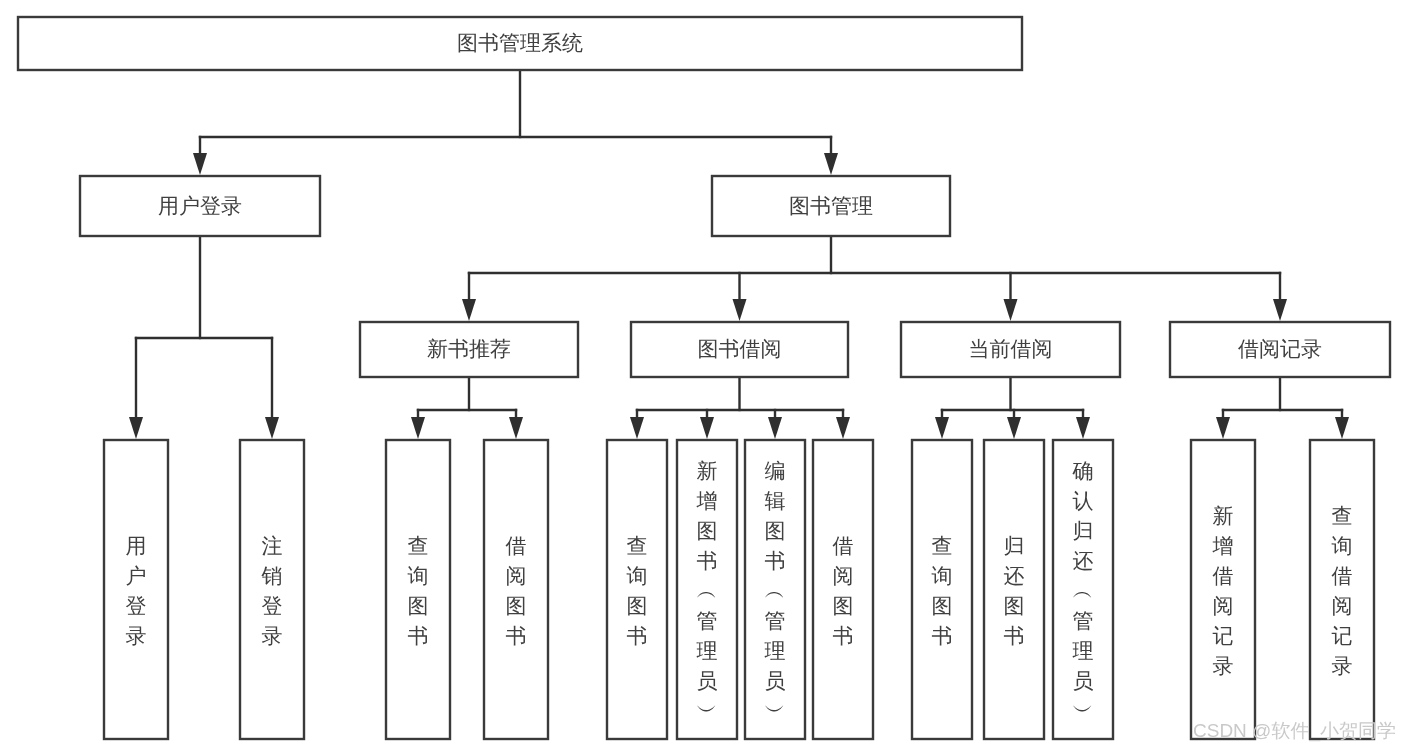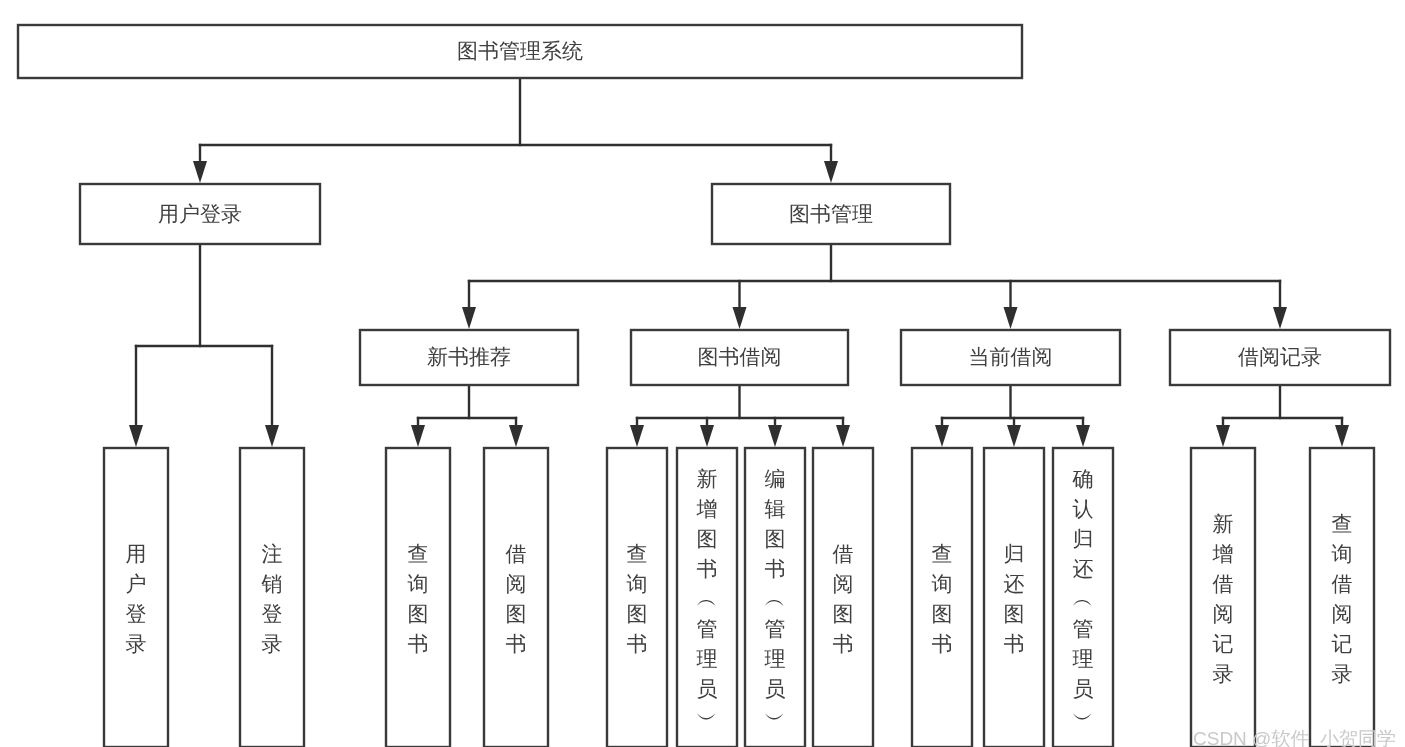--- a/index.html
+++ b/index.html
@@ -10,21 +10,21 @@
   body {
     width: 1405px;
     height: 747px;
     font-family: "Liberation Sans", "DejaVu Sans", sans-serif;
     overflow: hidden;
     position: relative;
   }
   #diagram-root {
     position: absolute;
     left: 0;
-    top: 12px;
+    top: 4px;
     width: 1405px;
     height: 687px;
   }
   svg#chart-svg {
     display: block;
     width: 1405px;
     height: 747px;
   }
   .node-rect {
     fill: #ffffff;

